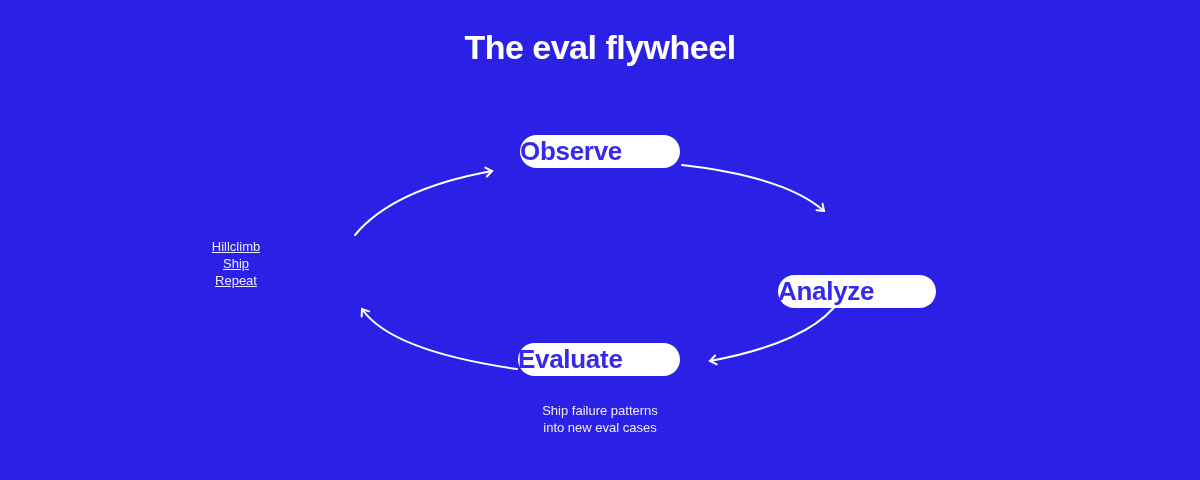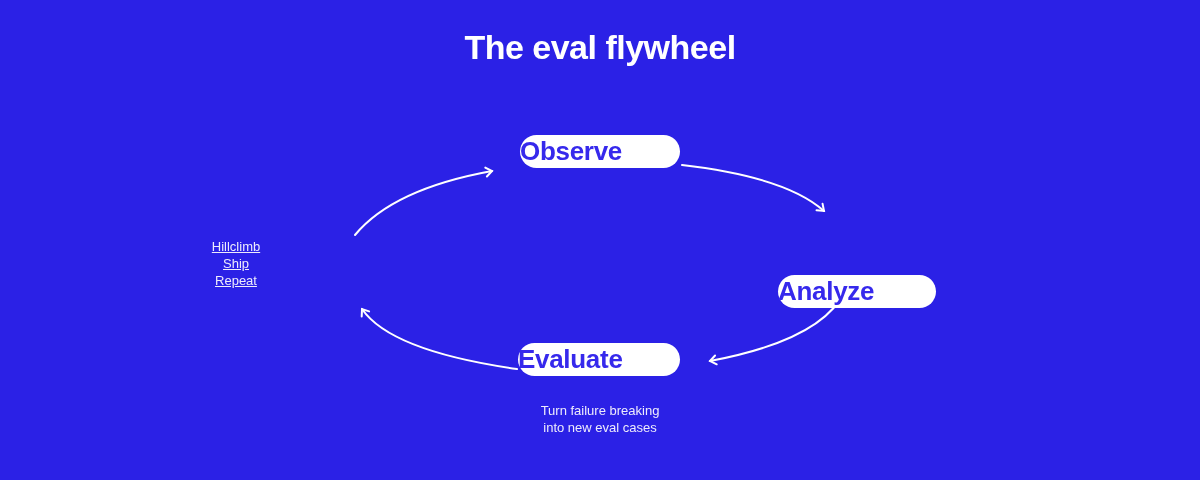--- a/index.html
+++ b/index.html
@@ -90,21 +90,21 @@
       </marker>
     </defs>
     <path d="M 355 235 Q 393 189 492 171" marker-end="url(#chev)"></path>
     <path d="M 682 165 Q 786 177 824 211" marker-end="url(#chev)"></path>
     <path d="M 845 291 Q 822 340 710 361" marker-end="url(#chev)"></path>
     <path d="M 517 369 Q 391 351 362 309" marker-end="url(#chev)"></path>
   </svg>
 
   <h1 class="title">The eval flywheel</h1>
 
-  <div class="caption cap-evaluate">Turn failure breaking
+  <div class="caption cap-evaluate">Ship failure patterns
 into new eval cases</div>
   <div class="caption cap-improve">Hillclimb
 Ship
 Repeat</div>
 
   <div class="pill pill-observe">
     <span>Observe</span>
   </div>
   <div class="pill pill-analyze">
     <span>Analyze</span>

